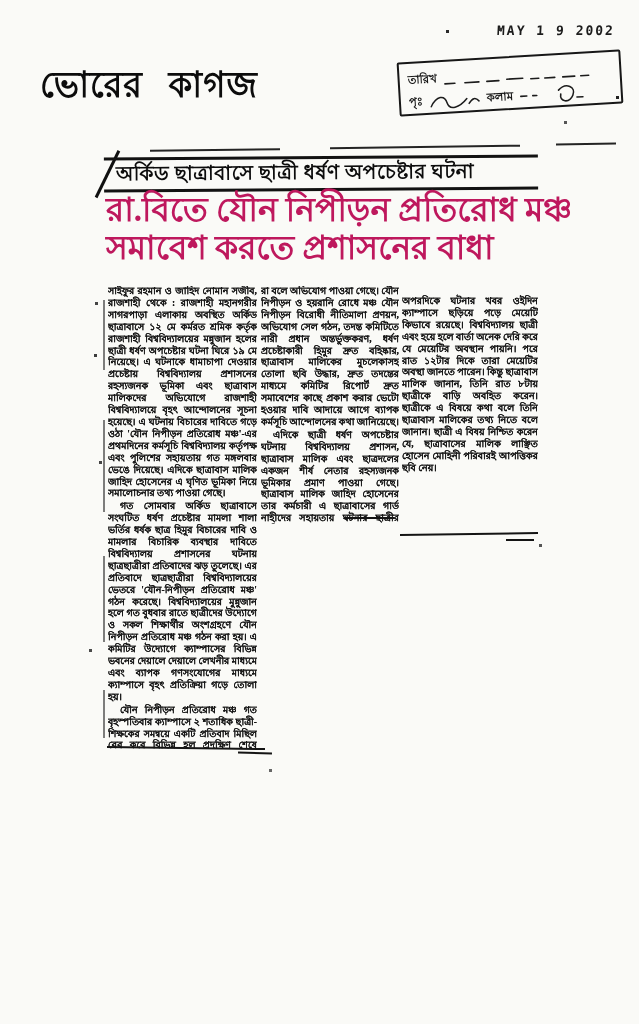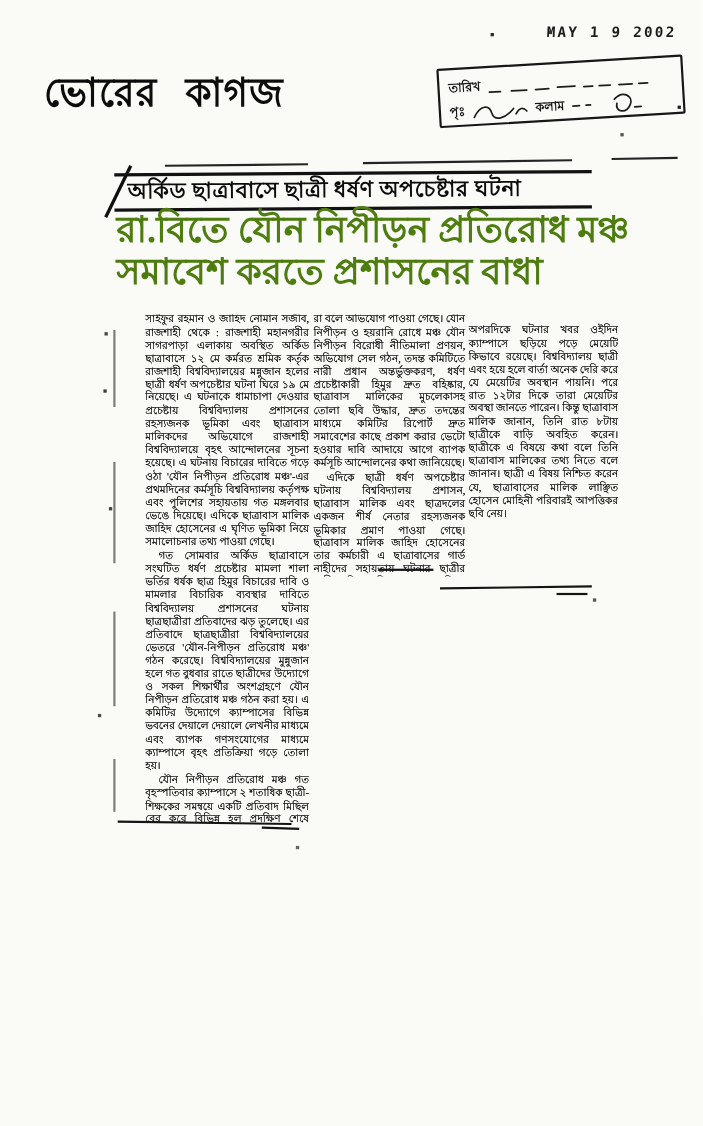--- a/index.html
+++ b/index.html
@@ -39,31 +39,30 @@
   
   .kicker-box{
     position:absolute;left:104px;top:156px;width:434px;height:35px;
     border-top:3px solid #121212;border-bottom:3px solid #121212;
     display:flex;align-items:center;padding-left:12px;box-sizing:border-box;
     font-size:20px;font-weight:700;letter-spacing:.5px;color:#0c0c0c;
     transform:rotate(-.4deg);
   }
   .headline{
     position:absolute;left:106px;width:436px;
-    font-size:33px;line-height:37px;font-weight:800;color:#4d7c0f;
+    font-size:33px;line-height:37px;font-weight:800;color:#be185d;
     letter-spacing:0;white-space:nowrap;
   }
   .headline.l1{top:192px;}
   .headline.l2{top:230px;}
   .col{
     position:absolute;top:286px;overflow:hidden;
     font-size:9.5px;line-height:11.9px;text-align:justify;
-    font-weight:400;color:#161616;
+    font-weight:700;color:#161616;
     text-shadow:0 0 .4px #222;
-    margin-left:24px;
   }
   .col p{margin:0;}
   .col p + p{text-indent:12px;margin-top:1px;}
   .col1{left:108px;width:149px;height:463px;}
   .col2{left:261px;width:138px;height:238px;}
   .col3{left:402px;width:136px;height:252px;}
   .col3 p.gap-before{margin-top:10px;}
   
   .rule{position:absolute;background:#141414;}
   .rule.r-col1{left:107px;top:747px;width:158px;height:2px;transform:rotate(.8deg);}

